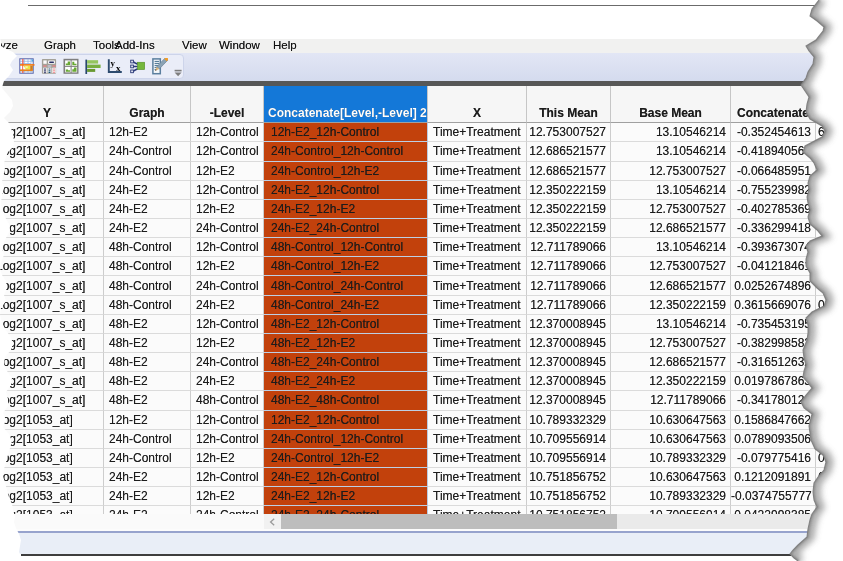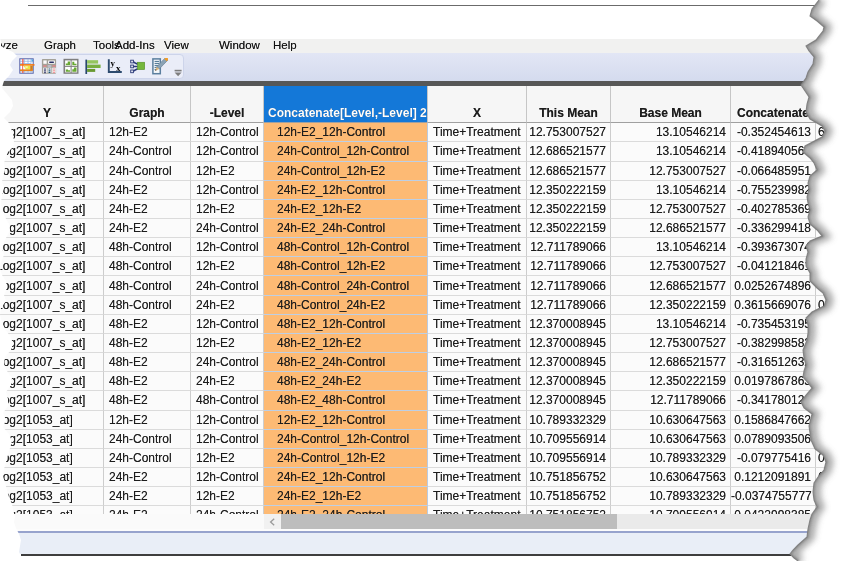--- a/index.html
+++ b/index.html
@@ -15,21 +15,21 @@
 #darkbar { position:absolute; left:0; top:81px; width:843px; height:4.8px; background:#575757; }
 #tablewrap { position:absolute; left:0; top:85.8px; width:843px; height:428.2px; overflow:hidden; background:#fafafa; }
 table { position:absolute; left:-9px; top:0; width:885px; border-collapse:separate; border-spacing:0; table-layout:fixed; }
 td, th { overflow:hidden; white-space:nowrap; font-size:12px; color:#1c1c1c; text-shadow:0 0 0.35px rgba(20,20,20,0.65); }
 th { height:37.4px; background:#f6f6f6; border-right:1px solid #c6c6c6; border-bottom:1px solid #a0a0a0;
   vertical-align:bottom; padding:0 0 2px 0; font-weight:bold; }
 th.selh { background:#1478d8; color:#fff; text-align:left; padding-left:4px;margin-left:35px; }
 td { height:19.1667px; background:#fbfbfb; border-right:1px solid #cdcdcd; border-bottom:1px solid #dbdbdb;
   padding:0 0 0 5px; vertical-align:middle; }
 td.n { text-align:right; padding:0 4px 0 0; }
-td.sel { background:#fdba74; border-right-color:#b9cbe2; border-bottom-color:#bdcfe5; padding-left:13px; }
+td.sel { background:#c2410c; border-right-color:#b9cbe2; border-bottom-color:#bdcfe5; padding-left:7px; }
 td.fr { border-right:none; padding-left:2px; }
 #sbleft { position:absolute; left:0; top:514px; width:264px; height:16.2px; background:#fafafa; }
 #sbar { position:absolute; left:264px; top:514px; width:579px; height:16.2px; background:#eaeaea; }
 #sbtn { position:absolute; left:0; top:0; width:17px; height:16.2px; background:#f1f1f1; }
 #sbtn svg { position:absolute; left:5px; top:4.2px; }
 #sthumb { position:absolute; left:17px; top:0; width:336px; height:16.2px; background:#bdbdbd; }
 #whiteline { position:absolute; left:0; top:529.2px; width:843px; height:2px; background:#fcfcfc; }
 #blueline { position:absolute; left:0; top:531.2px; width:843px; height:1.4px; background:#97a3cd; }
 #statusbar { position:absolute; left:0; top:532.6px; width:843px; height:21.6px; background:#e9eef7; }
 #botline { position:absolute; left:21px; top:554.2px; width:770px; height:2.2px; background:#3e3e3e; }
@@ -37,21 +37,21 @@
 .ico { position:absolute; top:57.5px; }
 </style></head>
 <body>
 <div id="page">
 <div id="topline"></div>
 <div id="menubar">
       <span style="left:-23px">Analyze</span>
       <span style="left:44px">Graph</span>
       <span style="left:93px">Tools</span>
       <span style="left:115px">Add-Ins</span>
-      <span style="left:164px">View</span>
+      <span style="left:182px">View</span>
       <span style="left:219px">Window</span>
       <span style="left:273px">Help</span>
     </div>
 <div id="toolbar">
       <div id="toolpanel"></div>
     </div>
 <svg class="ico" style="left:19px" width="16" height="17" viewBox="0 0 16 17">
       <rect x="0.8" y="0.8" width="13.4" height="14.4" fill="#fff" stroke="#5560a8" stroke-width="1"></rect>
 <g stroke="#90b4e2" stroke-width="0.8" fill="none">
 <path d="M1,3.3 H14 M1,5.5 H12.5 M1,13 H14.5 M5.3,1 V6 M9,1 V6 M12,1 V5 M5.3,12.2 V15 M9,12.2 V15 M12,12.2 V15"></path>

